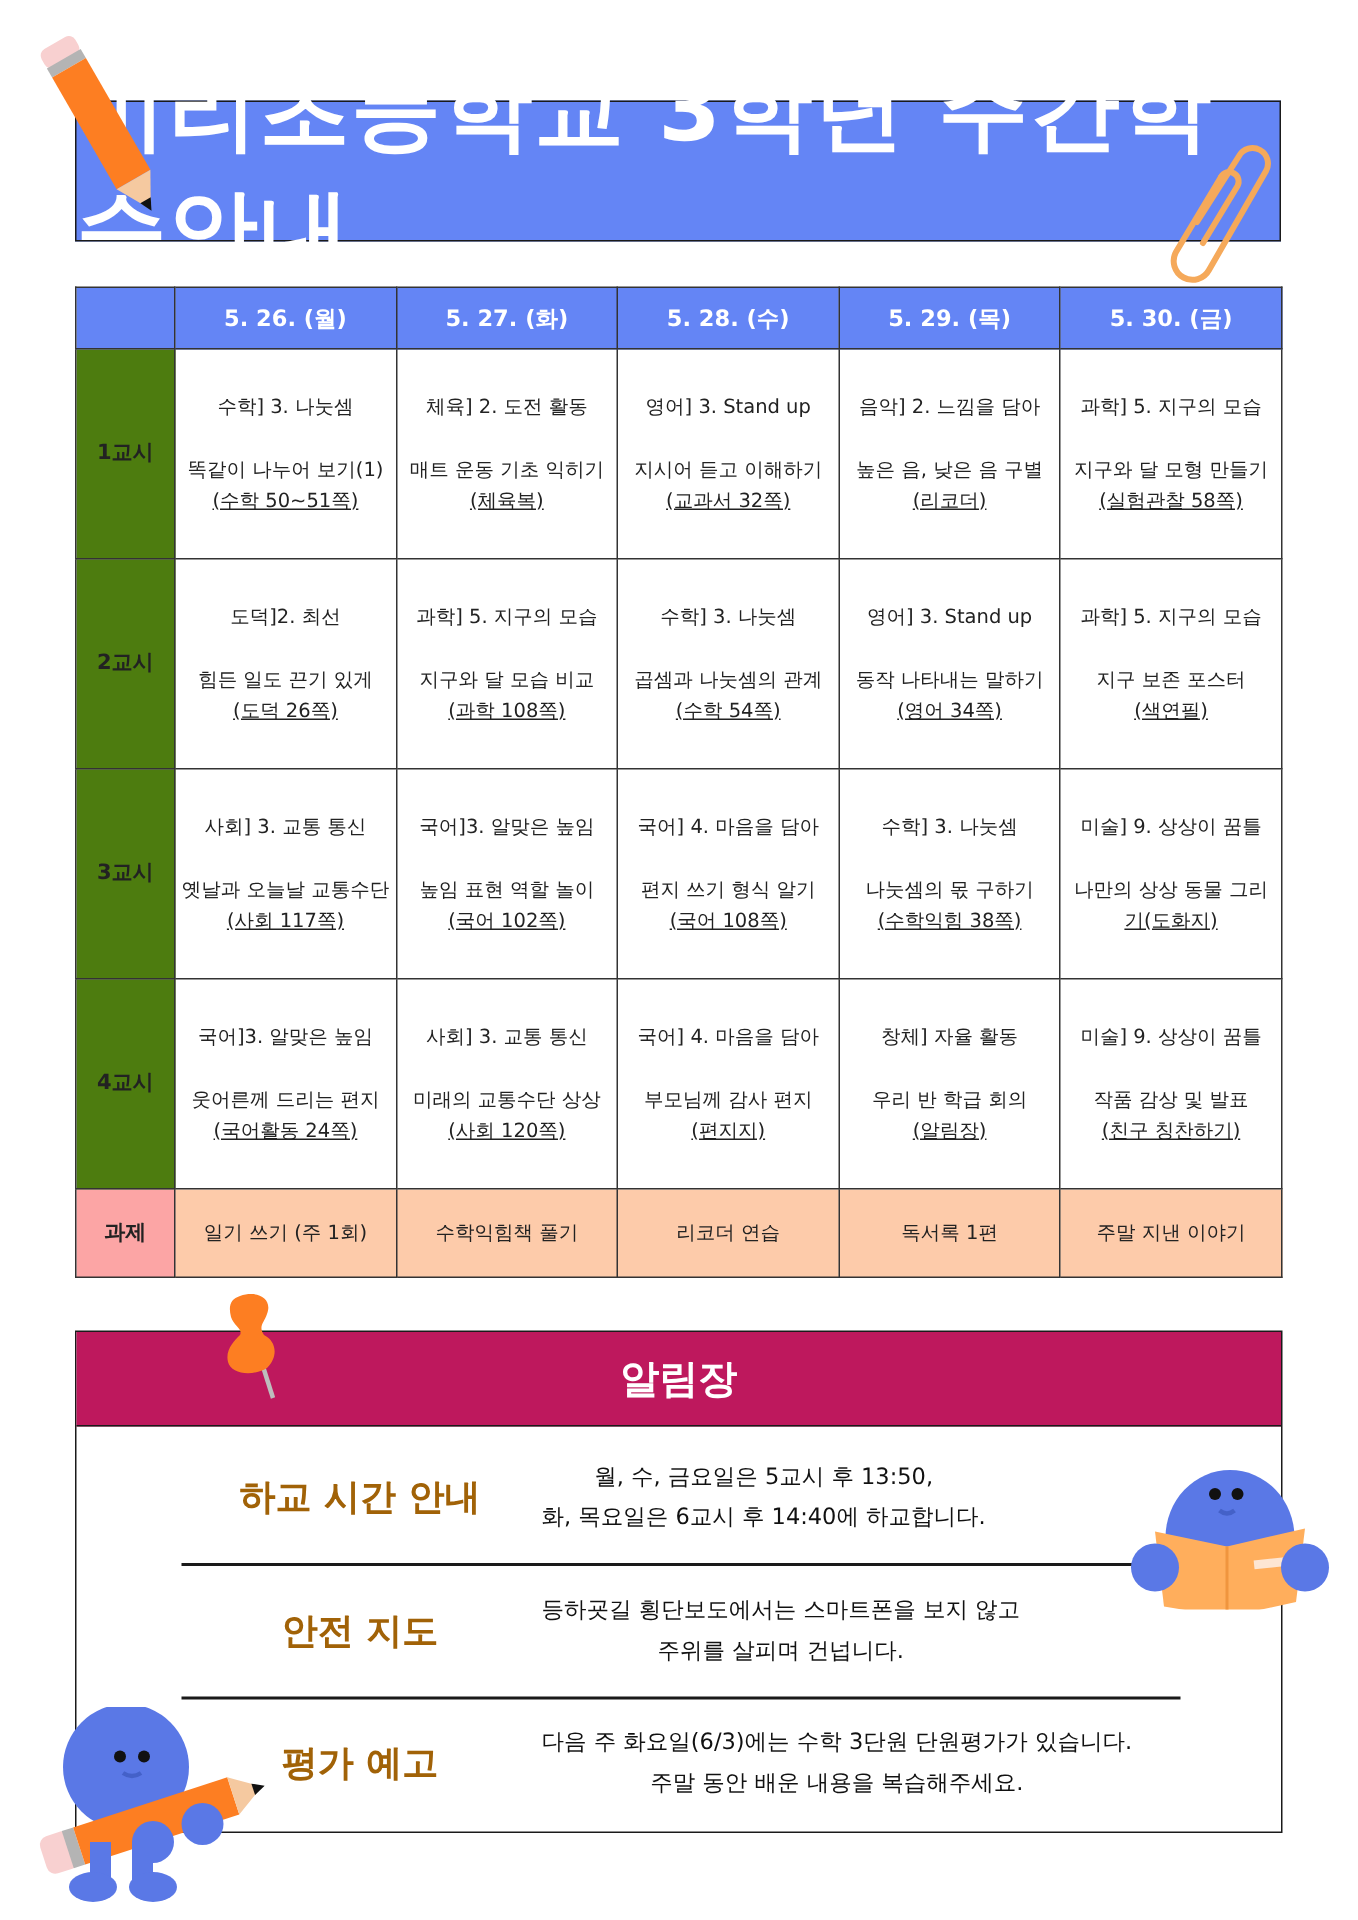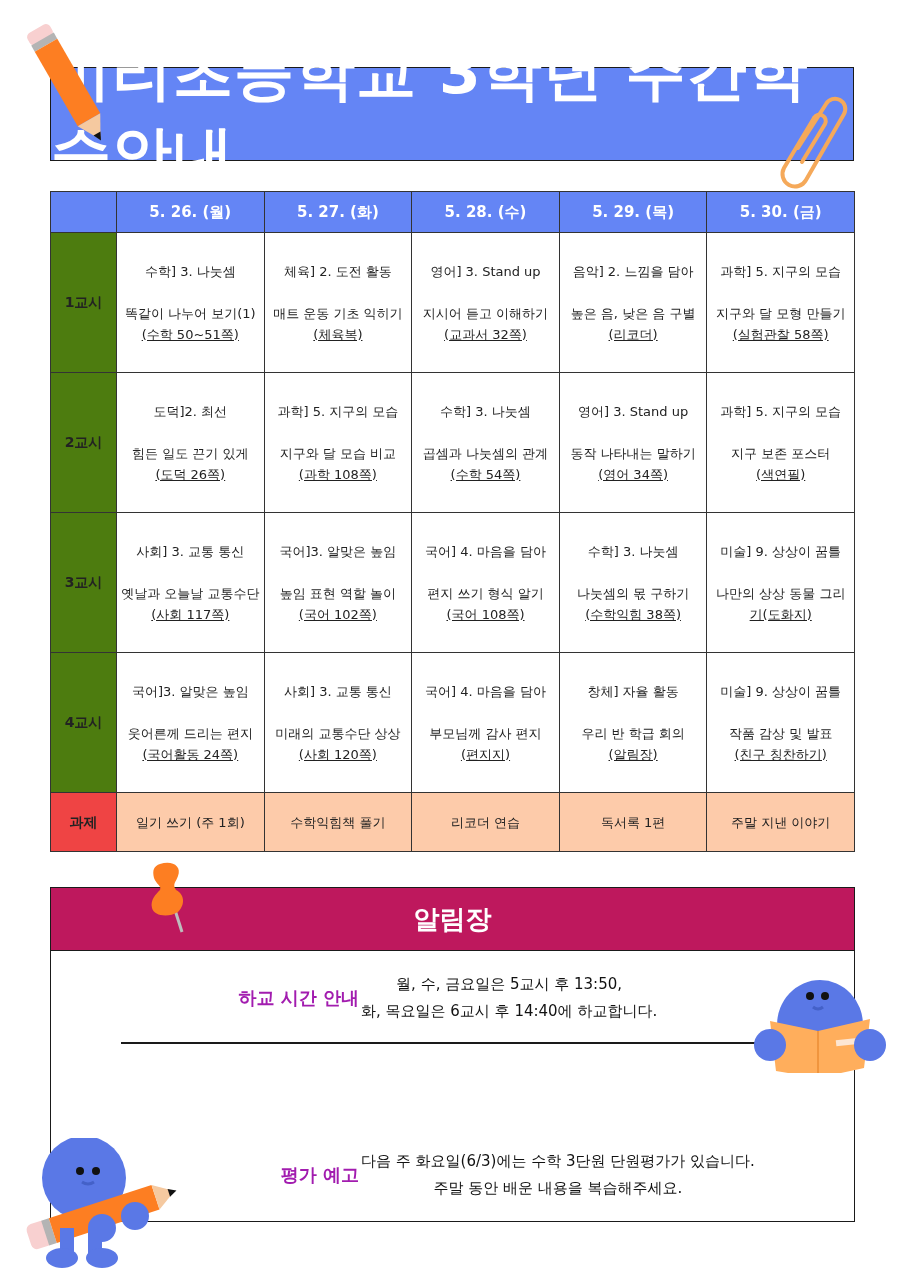--- a/index.html
+++ b/index.html
@@ -29,41 +29,41 @@
       font-size: 13px; line-height: 21px; padding: 0 4px;
     }
     table.schedule thead th {
       background: #6485f5; color: #ffffff; font-size: 15px; font-weight: bold; height: 40px;
     }
     table.schedule td.period {
       background: #4d7c0f; font-weight: bold; font-size: 14px;
     }
     table.schedule tr.lesson-row td { height: 139px; }
     table.schedule tr.homework-row td { background: #fdcbaa; height: 58px; }
-    table.schedule tr.homework-row td.period { background: #ef4444; }
+    table.schedule tr.homework-row td.period { background: #fca5a5; }
     .cell-subject { display: block; margin-bottom: 21px; }
     .cell-activity { display: block; }
     .cell-material { display: block; text-decoration: underline; }
 
     .notice {
       position: absolute; left: 50px; top: 887px; width: 805px; height: 335px;
       border: 1.5px solid #1a1a1a; box-sizing: border-box; background: #fff;
     }
     .notice-header {
       height: 62px; background: #be185d; border-bottom: 1.5px solid #1a1a1a;
       display: flex; align-items: center; justify-content: center;
     }
     .notice-title { color: #fff; font-size: 26px; font-weight: bold; }
     .notice-row {
       position: absolute; left: 70px; width: 666px; height: 88px;
       display: flex; align-items: center;
     }
     .notice-row.divider { border-bottom: 2px solid #1a1a1a; }
     .notice-label {
-      width: 238px; text-align: right; font-size: 18px; font-weight: bold; color: #a21caf;
+      width: 238px; text-align: center; font-size: 24px; font-weight: bold; color: #a16207;
     }
     .notice-body {
       font-size: 15px; line-height: 27px; color: #111; padding-left: 2px; text-align: center;
     }
     .notice-body span { display: block; }
   </style>
 </head>
 <body>
 
 <div class="title-banner">
@@ -235,20 +235,27 @@
 
 <div class="notice">
   <div class="notice-header">
     <span class="notice-title">알림장</span>
   </div>
   <div class="notice-row divider" style="top:66px">
     <div class="notice-label">하교 시간 안내</div>
     <div class="notice-body">
       <span>월, 수, 금요일은 5교시 후 13:50,</span>
       <span>화, 목요일은 6교시 후 14:40에 하교합니다.</span>
+    </div>
+  </div>
+  <div class="notice-row divider" style="top:155px">
+    <div class="notice-label">안전 지도</div>
+    <div class="notice-body">
+      <span>등하굣길 횡단보도에서는 스마트폰을 보지 않고</span>
+      <span>주위를 살피며 건넙니다.</span>
     </div>
   </div>
   <div class="notice-row" style="top:243px">
     <div class="notice-label">평가 예고</div>
     <div class="notice-body">
       <span>다음 주 화요일(6/3)에는 수학 3단원 단원평가가 있습니다.</span>
       <span>주말 동안 배운 내용을 복습해주세요.</span>
     </div>
   </div>
 </div>

